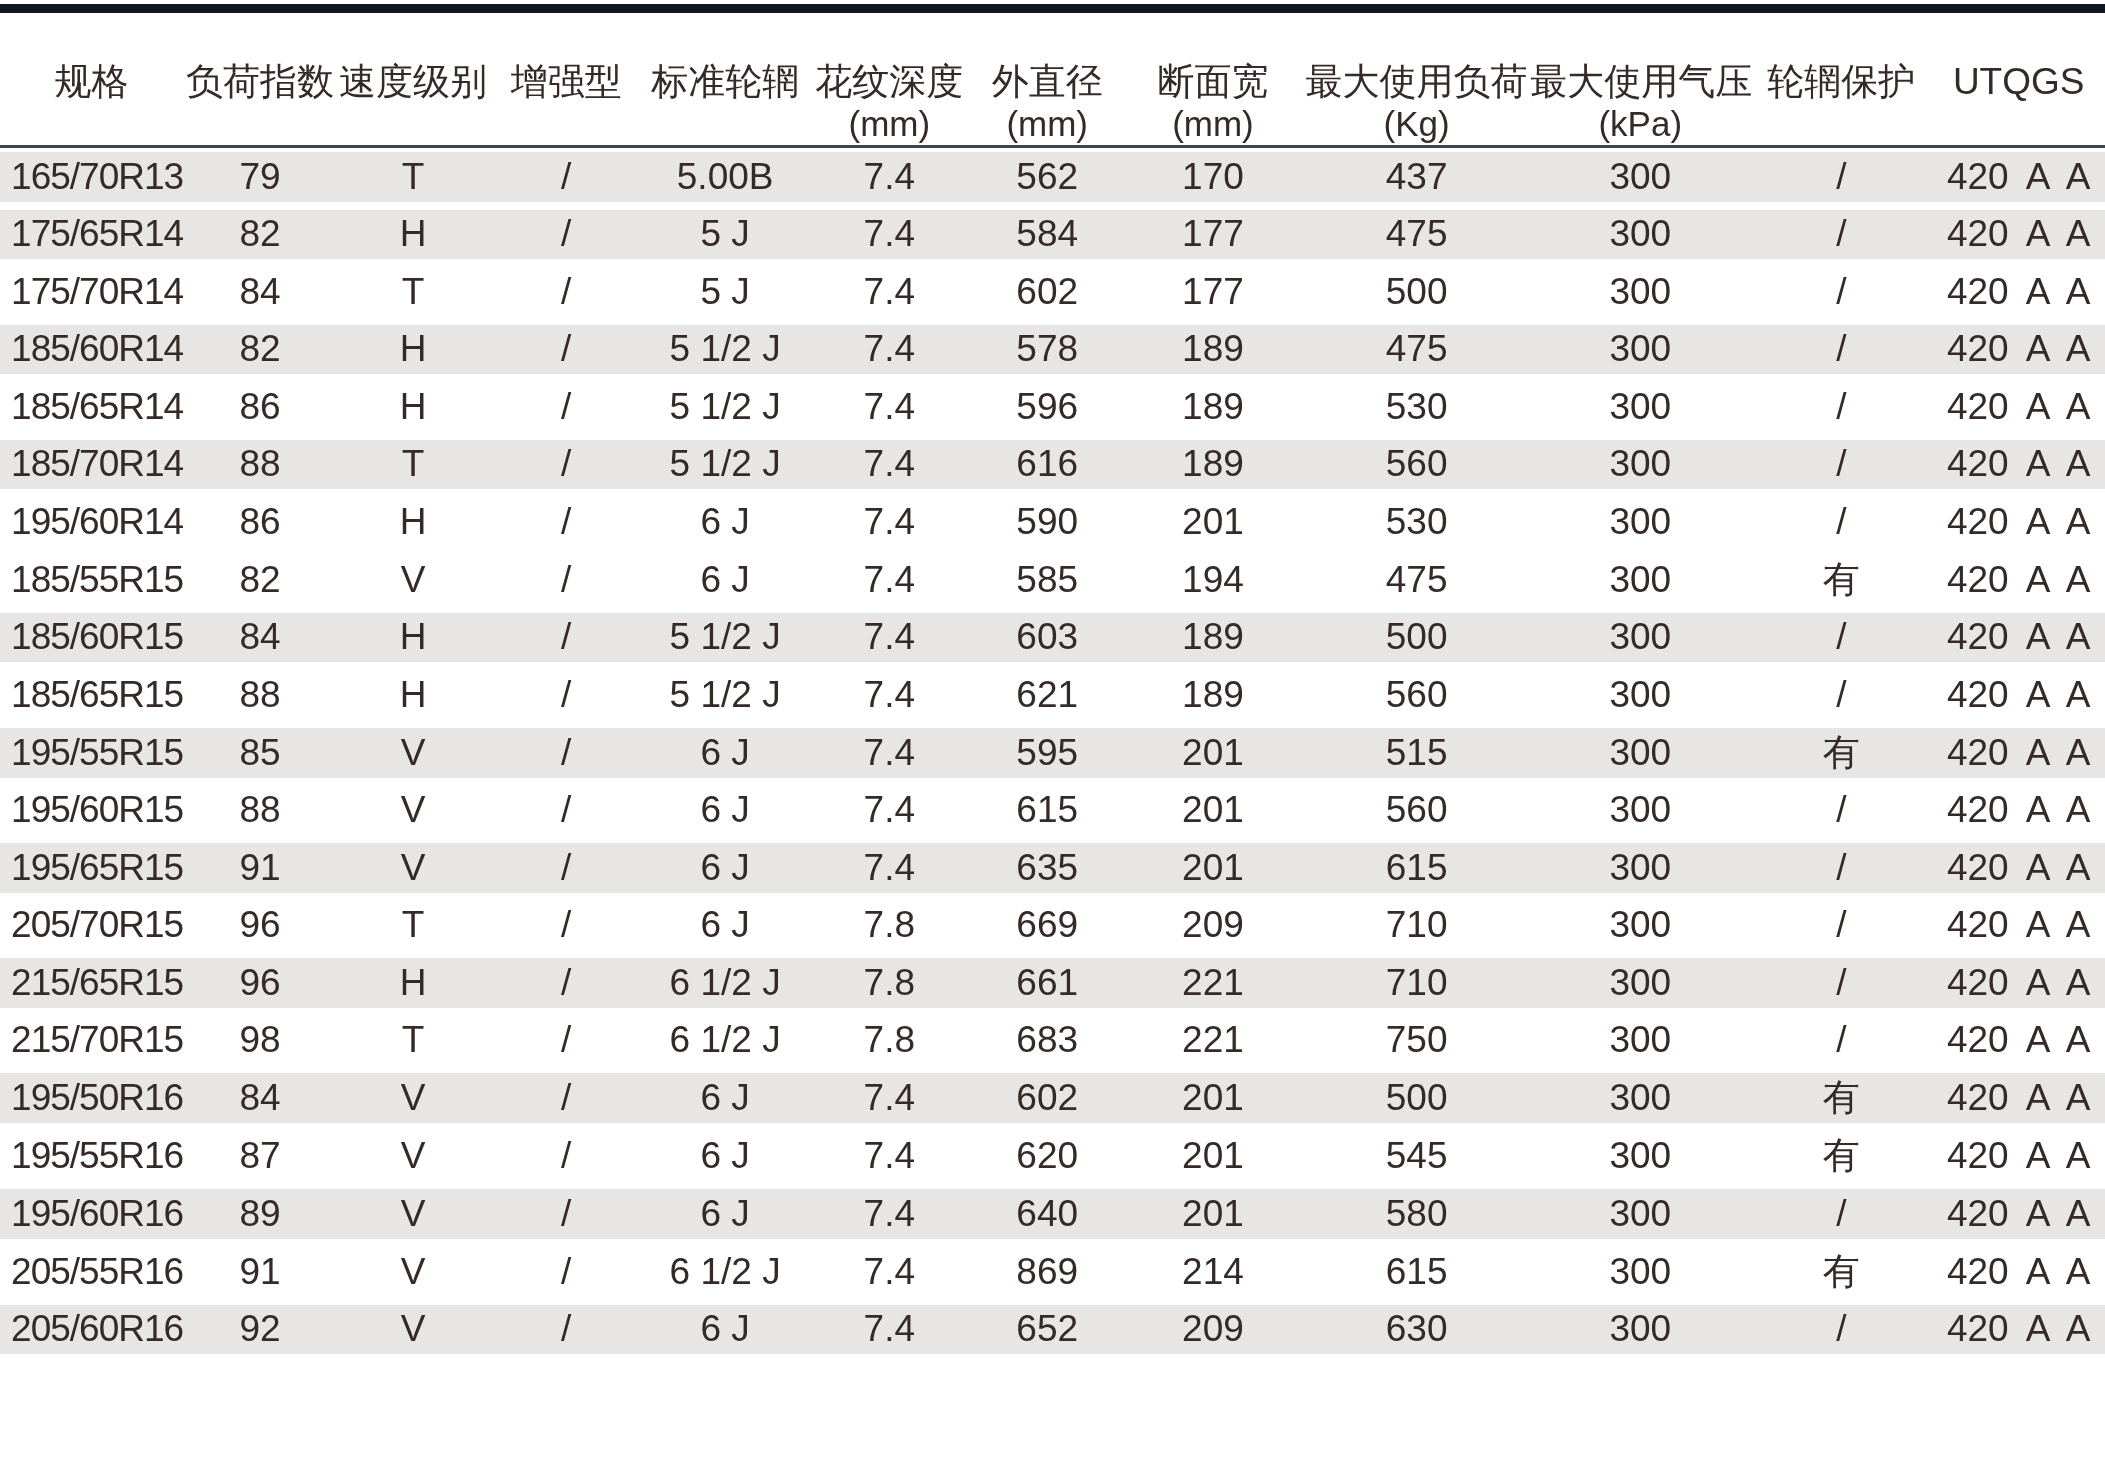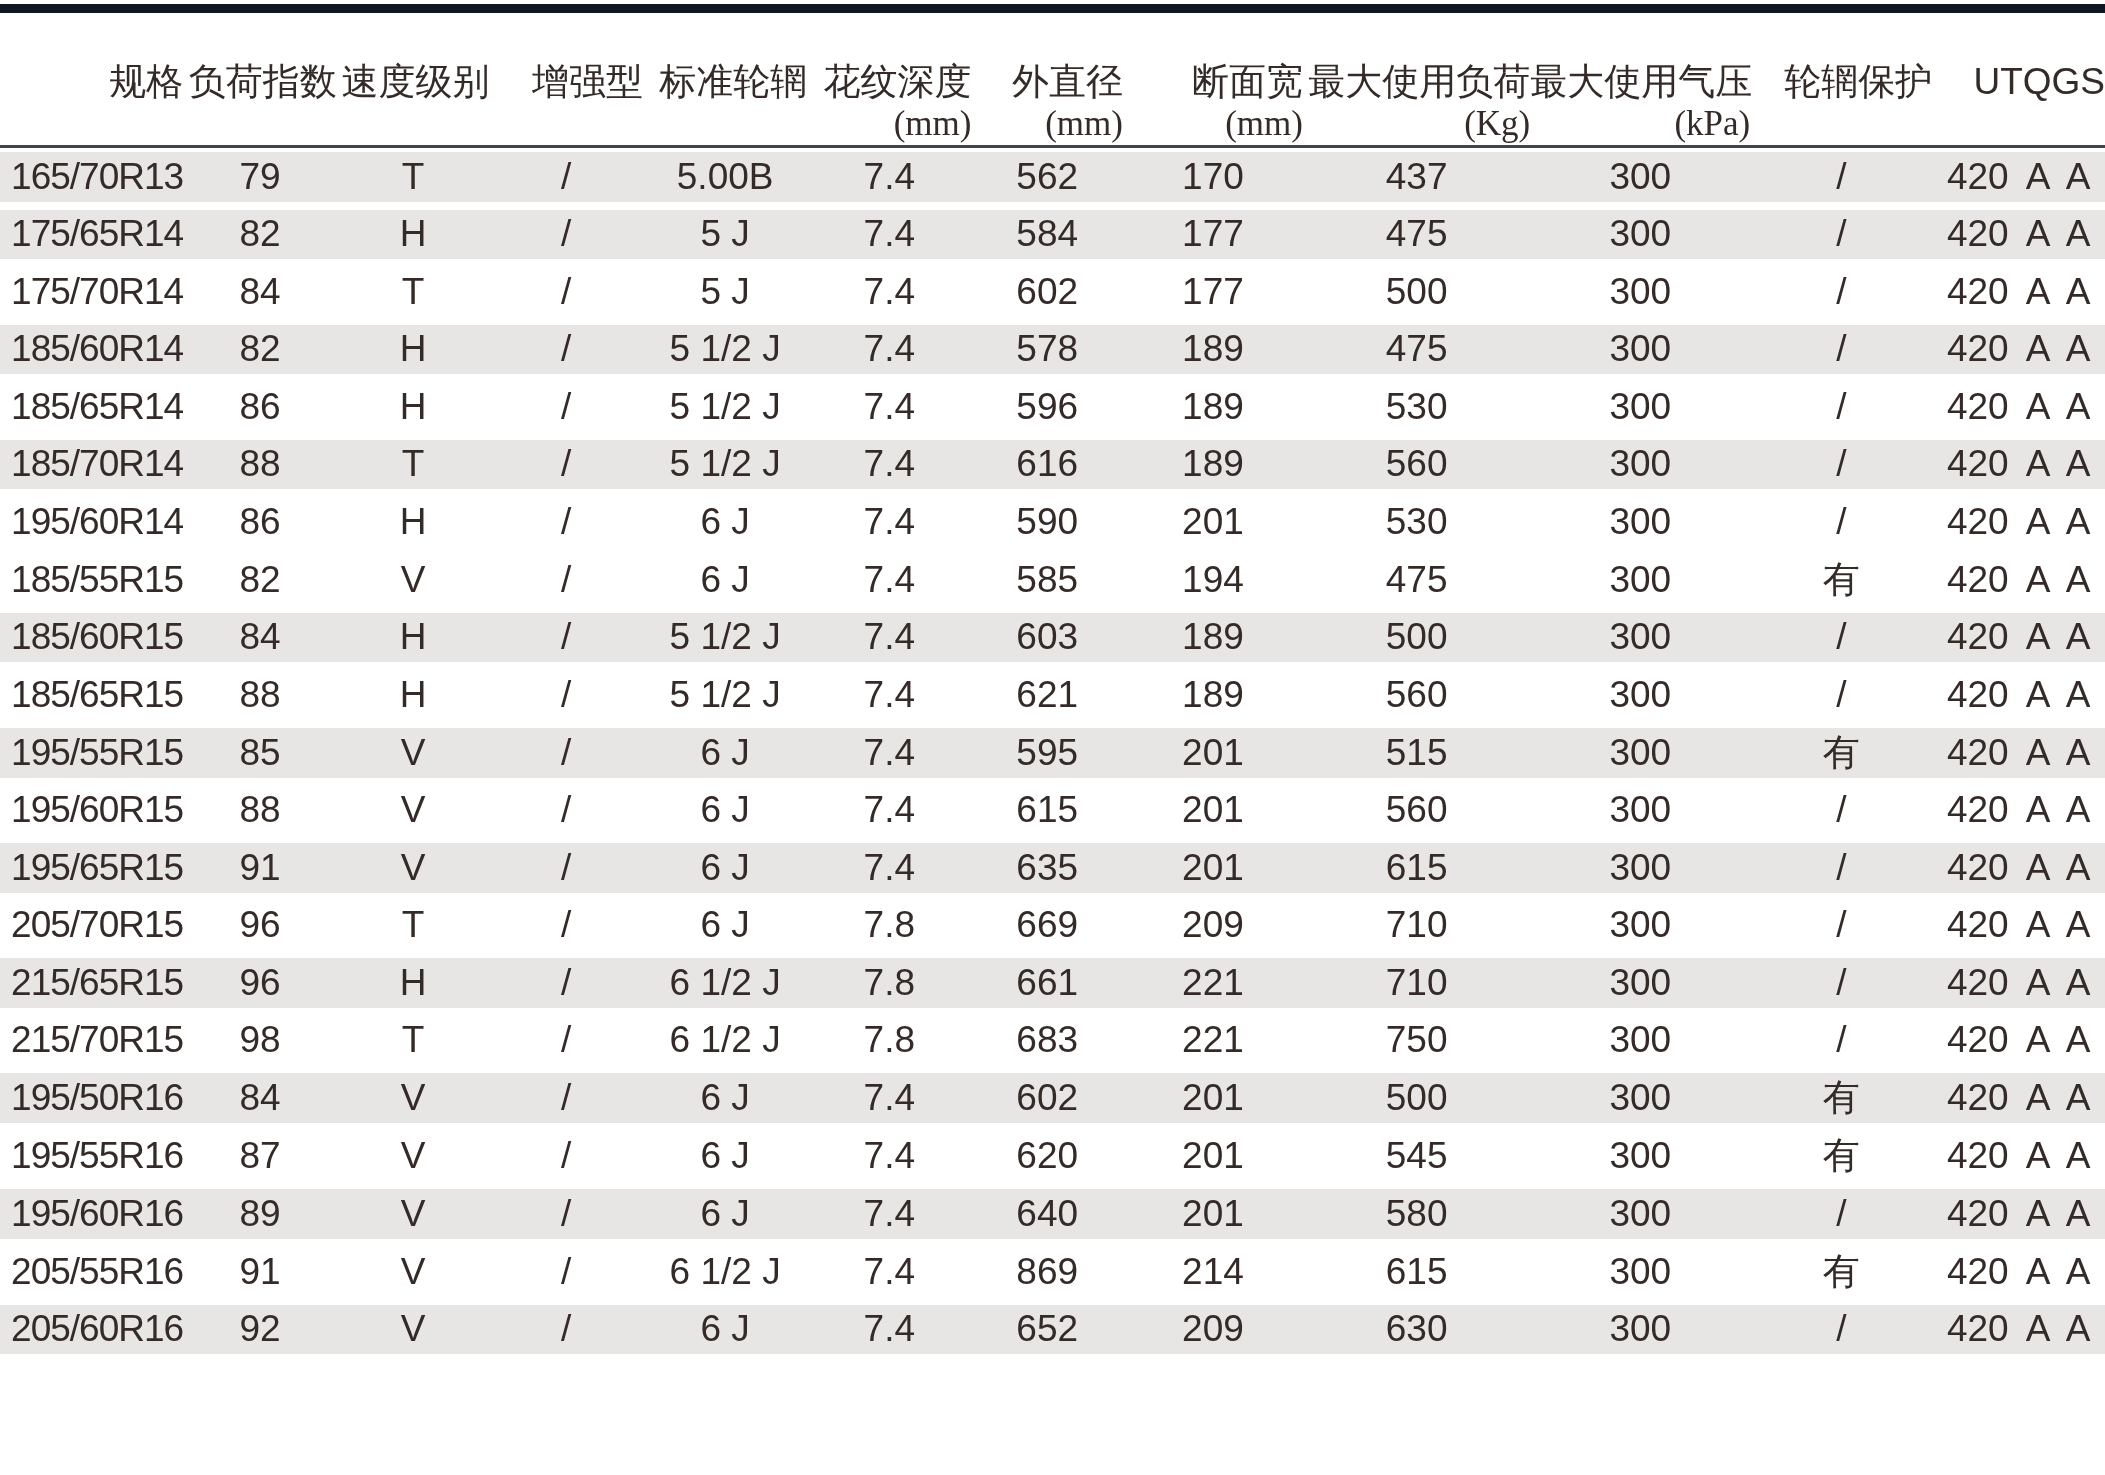--- a/index.html
+++ b/index.html
@@ -28,30 +28,29 @@
     border-spacing:0;
     table-layout:fixed;
   }
   thead tr{height:135px;}
   thead th{
     vertical-align:top;
     padding:48px 0 0 0;
     font-size:37px;
     line-height:42px;
     font-weight:500;
-    text-align:right;
+    text-align:center;
     letter-spacing:0;
     border-bottom:3px solid var(--rule);
     white-space:nowrap;
   }
   thead th .h-unit{
     font-size:35px;
     line-height:41px;
     font-weight:500;
-    font-family:Liberation Serif, serif;
   }
   tbody tr{height:57.5px;}
   tbody td{
     text-align:center;
     vertical-align:middle;
     font-size:37px;
     font-weight:400;
     white-space:nowrap;
     padding:0;
     border-top:4px solid #ffffff;

